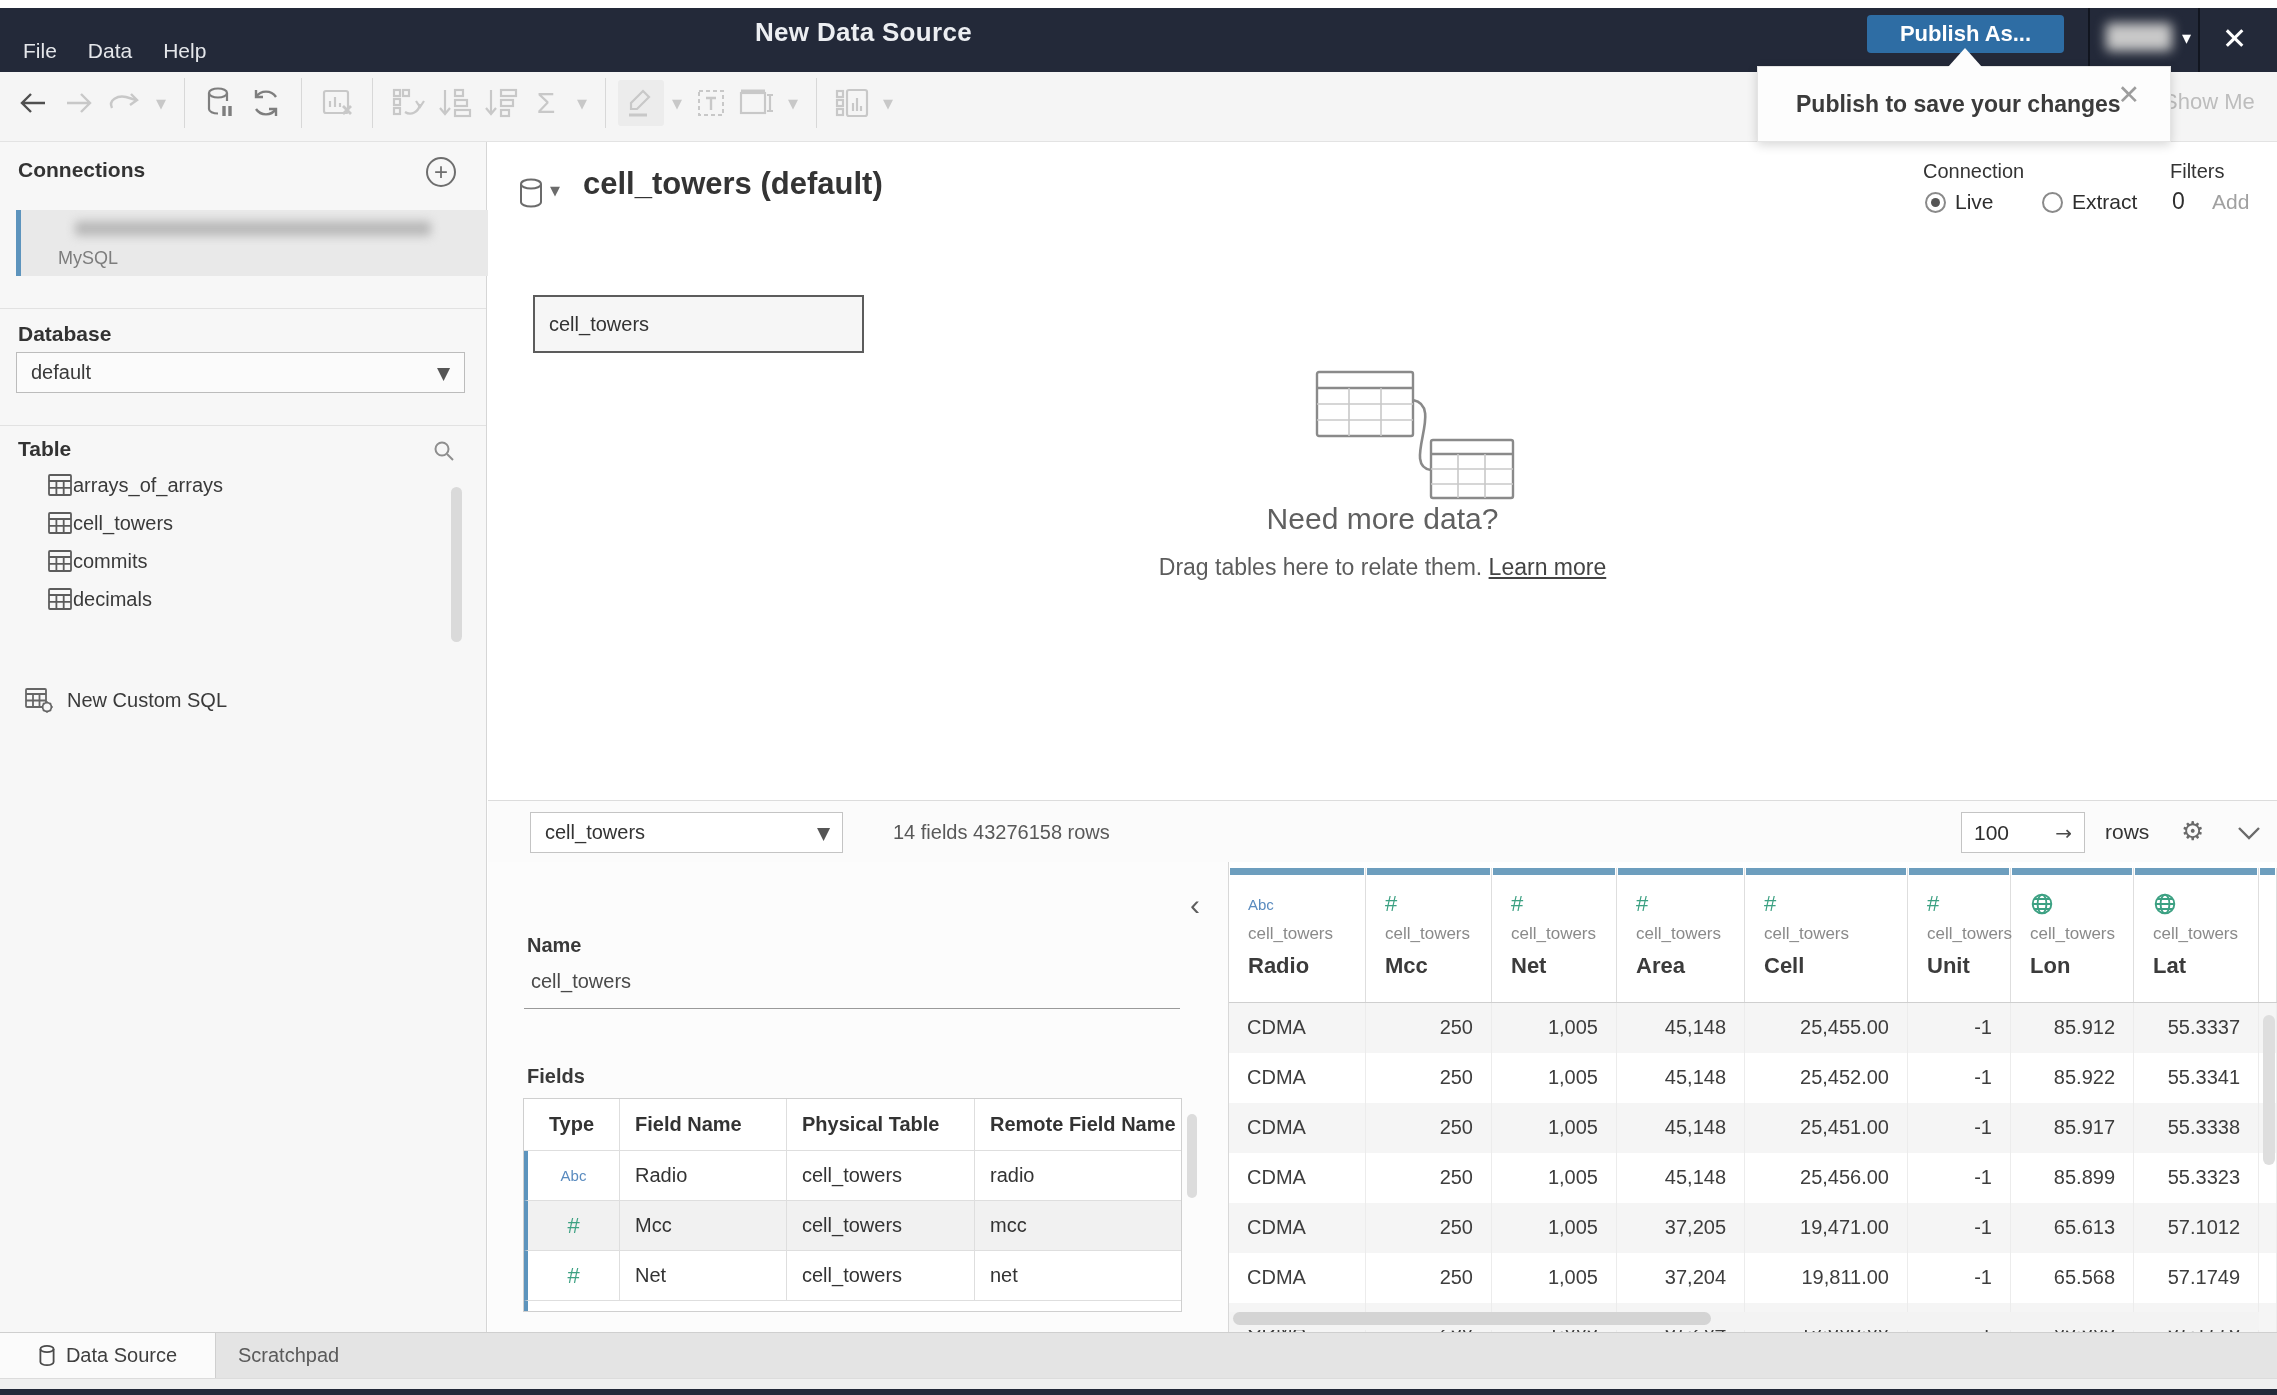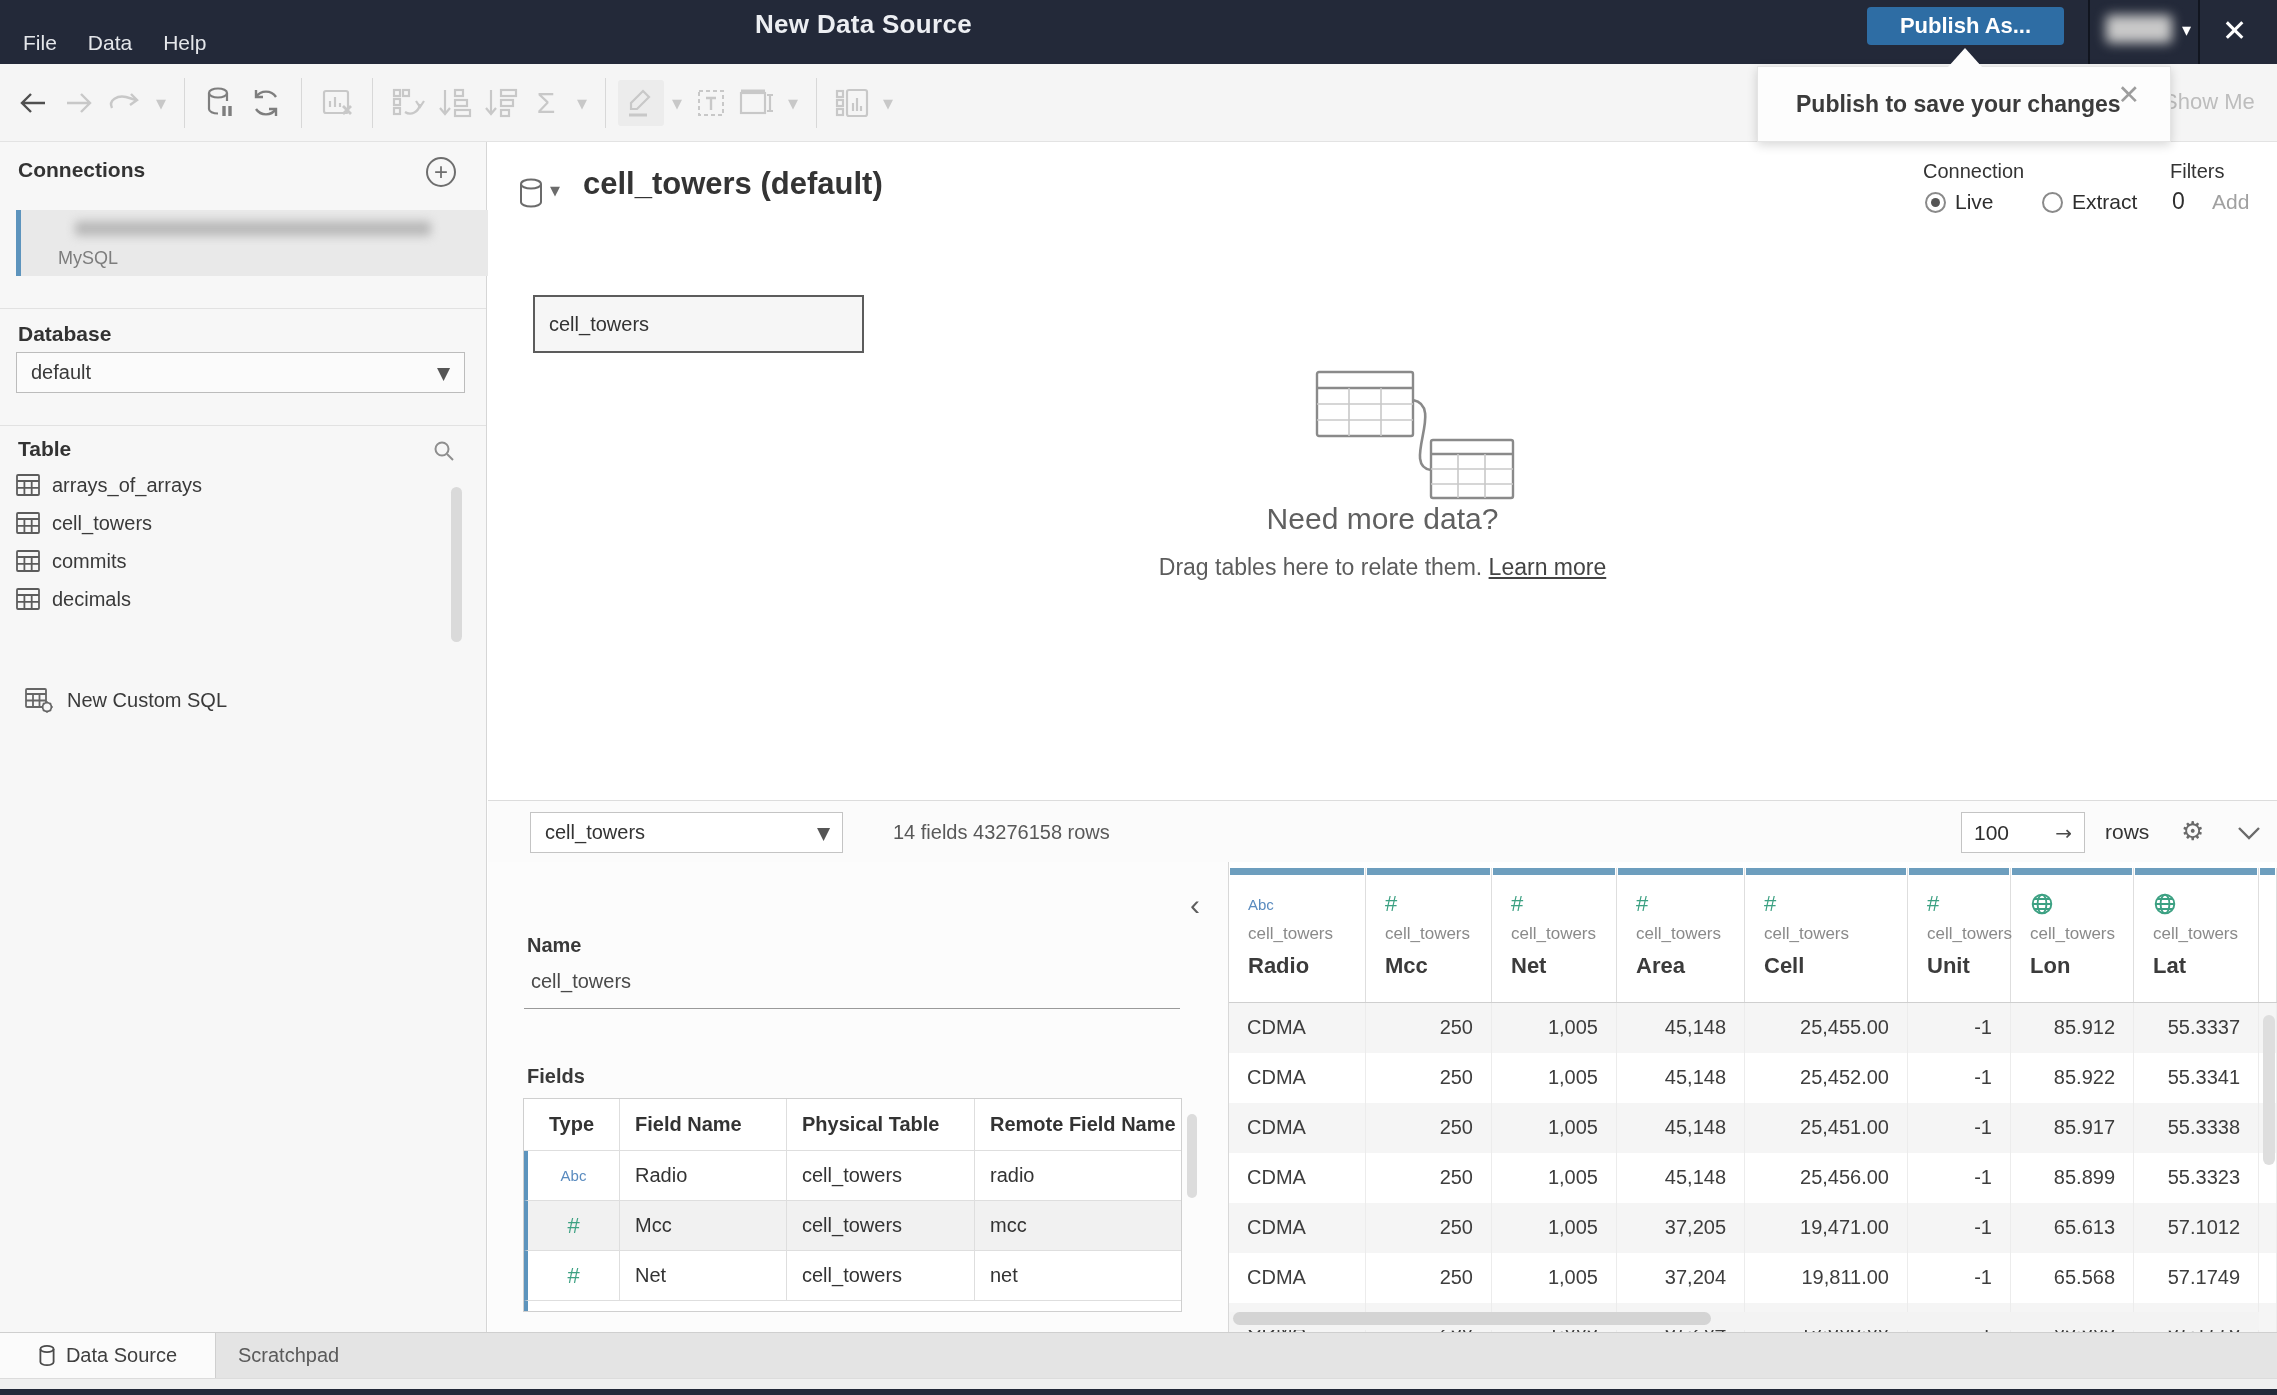--- a/index.html
+++ b/index.html
@@ -1,21 +1,21 @@
 <!DOCTYPE html>
 <html><head>
 <meta charset="utf-8">
 <style>
   * { margin:0; padding:0; box-sizing:border-box; }
   html,body { width:2277px; height:1395px; overflow:hidden; }
   body { position:relative; font-family:"Liberation Sans",sans-serif; background:#fff; color:#3c3c3c; }
   svg { display:block; }
 
   
-  .topbar { position:absolute; left:0; top:0; width:2277px; height:64px; background:#232939; z-index:4; }
+  .topbar { position:absolute; left:0; top:8px; width:2277px; height:64px; background:#232939; z-index:4; }
   .menus { position:absolute; left:23px; top:31px; display:flex; gap:31px; font-size:21px; color:#e4e6ea; }
   .menus span { cursor:default; }
   .app-title { position:absolute; left:755px; top:9px; font-size:26px; font-weight:bold; color:#eceef2; letter-spacing:.3px; }
   .publish-btn { position:absolute; left:1867px; top:7px; width:197px; height:38px; background:#2e6da4; border-radius:4px;
                  color:#fff; font-size:22px; font-weight:bold; display:flex; align-items:center; justify-content:center; }
   .tb-sep { position:absolute; top:0; width:2px; height:64px; background:#11151f; }
   .user-chip { position:absolute; left:2106px; top:15px; width:66px; height:28px; background:#c9c9c9; border-radius:4px; filter:blur(6px); }
   .user-caret { position:absolute; left:2182px; top:19px; color:#fff; font-size:18px; font-family:"DejaVu Sans",sans-serif; }
   .close-x { position:absolute; left:2222px; top:13px; color:#fff; font-size:30px; font-family:"DejaVu Sans",sans-serif; }
 
@@ -45,21 +45,21 @@
                color:#6e6e6e; font-size:24px; line-height:26px; text-align:center; }
   .conn-item { position:absolute; left:16px; top:68px; width:473px; height:66px; background:#e9e9e9; border-left:5px solid #5d94bd; }
   .conn-blur { position:absolute; left:54px; top:11px; width:356px; height:15px; background:#b9b9b9; border-radius:3px; filter:blur(5px); }
   .conn-type { position:absolute; left:37px; top:38px; font-size:18px; color:#7d7d7d; }
   .sb-div { position:absolute; left:0; width:100%; height:1px; background:#e2e2e2; }
   .db-select { position:absolute; left:16px; top:210px; width:449px; height:41px; background:#fbfbfb; border:1px solid #bcbcbc;
                font-size:20px; color:#3a3a3a; display:flex; align-items:center; padding:0 14px; }
   .db-select .cv { margin-left:auto; color:#555; font-size:17px; font-family:"DejaVu Sans",sans-serif; }
   .tbl-search { position:absolute; right:30px; top:297px; color:#8e8e8e; }
   .tbl-list { position:absolute; left:0; top:324px; width:100%; }
-  .tbl-item { height:38px; display:flex; align-items:center; padding-left:15px; gap:11px; font-size:20px; color:#3a3a3a; }
+  .tbl-item { height:38px; display:flex; align-items:center; padding-left:47px; font-size:20px; color:#3a3a3a; }
   .tbl-item svg { flex:0 0 auto; }
   .sb-scroll { position:absolute; right:24px; top:345px; width:11px; height:155px; background:#dadada; border-radius:6px; }
   .sb-action { position:absolute; left:0; width:100%; height:38px; display:flex; align-items:center; padding-left:24px; gap:13px;
                font-size:20px; color:#3a3a3a; }
 
   
   .canvas { position:absolute; left:488px; top:142px; width:1789px; height:658px; background:#fff; }
   .ds-icon { position:absolute; left:30px; top:35px; display:flex; align-items:flex-start; gap:5px; color:#6b6b6b; }
   .ds-icon .cv { font-size:13px; margin-top:6px; font-family:"DejaVu Sans",sans-serif; }
   .canvas-title { position:absolute; left:95px; top:24px; font-size:31px; font-weight:bold; color:#343434; }

